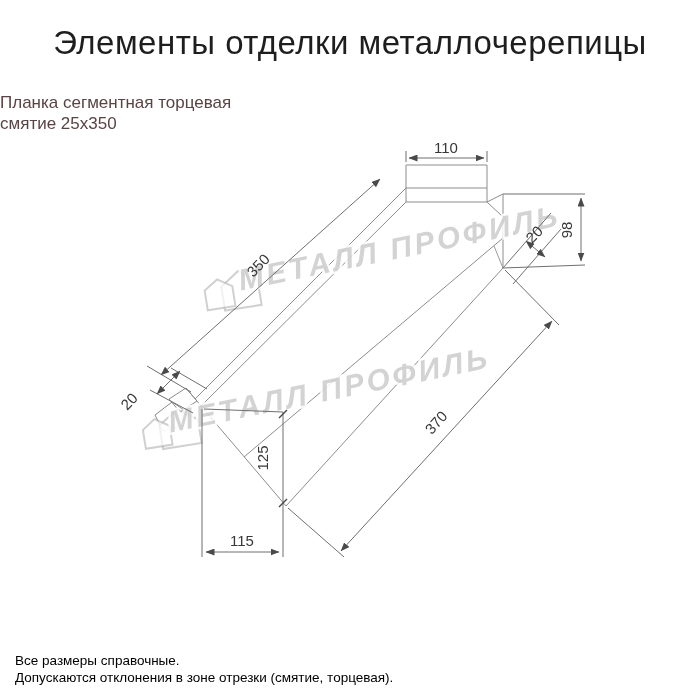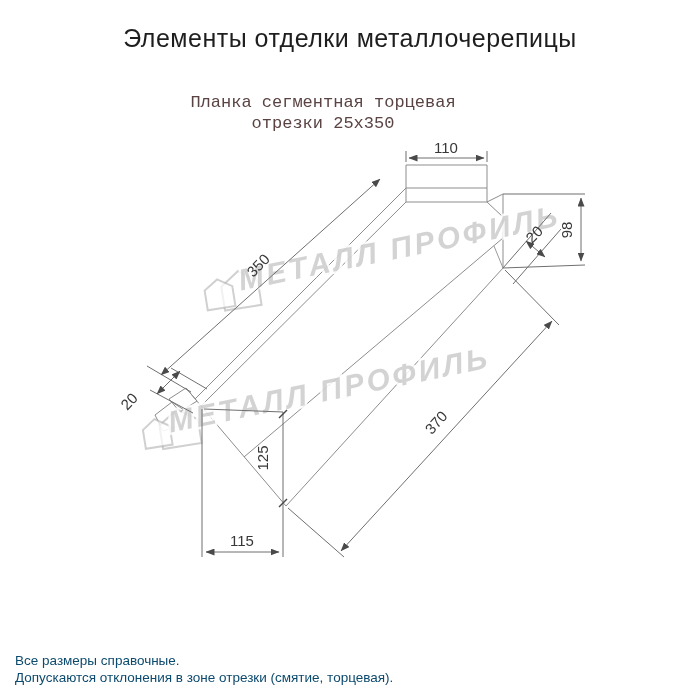--- a/index.html
+++ b/index.html
@@ -2,29 +2,29 @@
 <html><head>
 <meta charset="utf-8">
 <style>
   html,body{margin:0;padding:0;background:#ffffff;}
   .page{
     position:relative;width:700px;height:700px;background:#ffffff;overflow:hidden;
     font-family:"Liberation Sans", sans-serif;
   }
   .page-title{
     position:absolute;left:0;top:24px;width:700px;text-align:center;
-    font-size:25px;letter-spacing:0.5px;color:#1e1e1e;
+    font-size:33px;letter-spacing:0.5px;color:#1e1e1e;
   }
   .product-name{
-    position:absolute;left:0;top:92px;width:646px;text-align:center;
-    font-size:17px;line-height:21px;color:#5a4343;font-family:Liberation Mono, monospace;
+    position:absolute;left:0;top:92px;width:646px;text-align:left;
+    font-size:17px;line-height:21px;color:#5a4343;
   }
   .footer{
     position:absolute;left:15px;top:652px;width:660px;
-    font-size:13.5px;line-height:17px;color:#0c4a6e;
+    font-size:13.5px;line-height:17px;color:#000000;
   }
   svg{position:absolute;left:0;top:0;}
   .edge{stroke:#8d8d8d;stroke-width:1;fill:none;}
   .edge2{stroke:#9a9a9a;stroke-width:1;fill:none;}
   .dimline{stroke:#6f6f6f;stroke-width:1;fill:none;}
   .tick{stroke:#4a4a4a;stroke-width:1.4;}
   .dimtext{font-family:"Liberation Sans",sans-serif;font-size:15px;fill:#383838;}
   .wm-text{
     font-family:"Liberation Sans",sans-serif;font-weight:bold;font-style:italic;
     font-size:30px;letter-spacing:3px;
@@ -35,21 +35,21 @@
 </style>
 </head>
 <body>
 
 <div class="page">
 
   <div class="page-title">Элементы отделки металлочерепицы</div>
 
   <div class="product-name">
     <div>Планка сегментная торцевая</div>
-    <div>отрезки 25х350</div>
+    <div>смятие 25х350</div>
   </div>
 
   <svg width="700" height="700" viewBox="0 0 700 700">
     <defs>
       <marker id="arw" orient="auto-start-reverse" markerWidth="9" markerHeight="7" refX="8.5" refY="3.5">
         <path d="M0,0 L9,3.5 L0,7 Z" fill="#4a4a4a"></path>
       </marker>
     </defs>
 
     <g>

